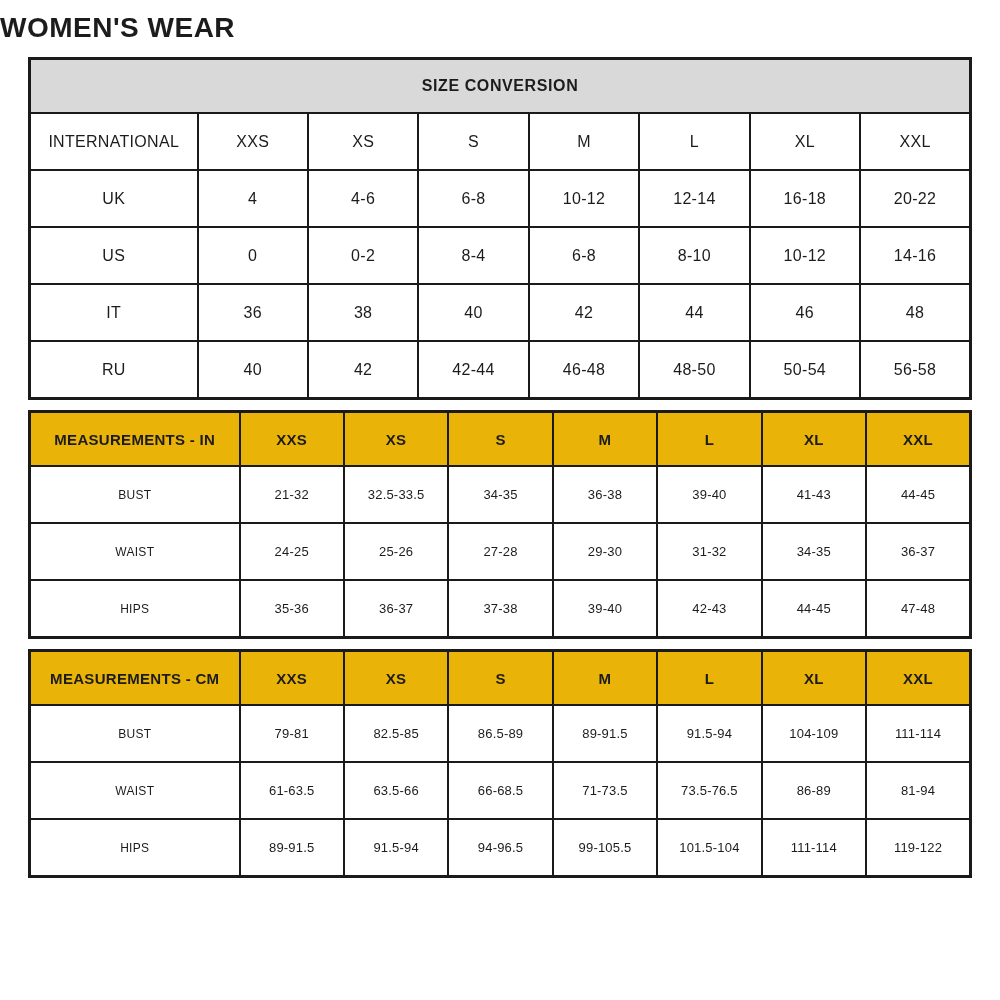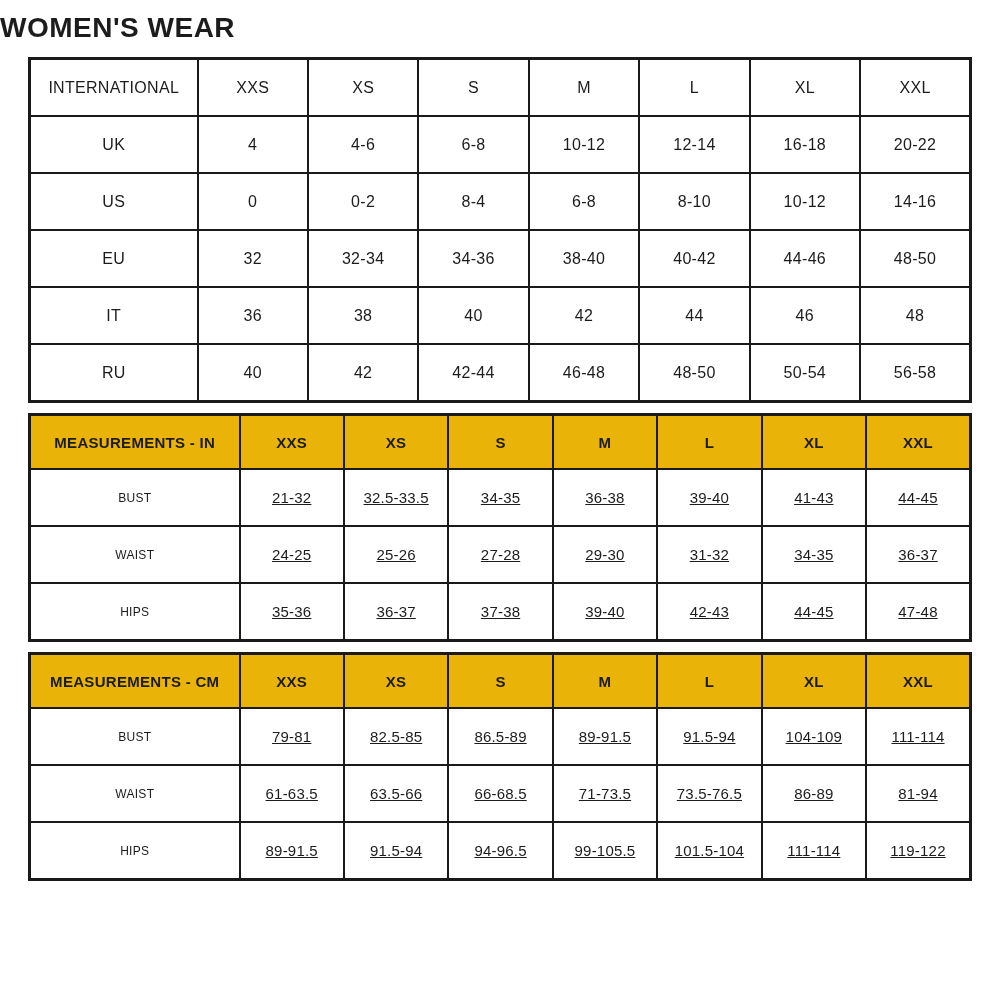--- a/index.html
+++ b/index.html
@@ -55,41 +55,44 @@
   
   table.meas col.c-label { width: 210px; }
   table.meas td { height: 53px; }
   table.meas td.head {
     background: #eab308;
     font-weight: 700;
     font-size: 15px;
     height: 50px;
   }
   table.meas td.rowlabel { font-size: 12px; }
-  table.meas td.val { font-size: 15px; letter-spacing: 0.2px; text-decoration: underline; }
+  table.meas td.val { font-size: 13px; letter-spacing: 0.2px; }
 </style>
 </head>
 <body>
 
 <div class="page">
 
   <h1 class="page-title">WOMEN'S WEAR</h1>
 
   <table class="sizechart" id="t-conv">
     <colgroup>
       <col class="c-label">
         <col>
         <col>
         <col>
         <col>
         <col>
         <col>
         <col>
     </colgroup>
     <tbody>
+        <tr>
+      <td class="banner" colspan="8">SIZE CONVERSION</td>
+    </tr>
     <tr>
       <td>INTERNATIONAL</td>
       <td>XXS</td>
       <td>XS</td>
       <td>S</td>
       <td>M</td>
       <td>L</td>
       <td>XL</td>
       <td>XXL</td>
     </tr>
@@ -105,30 +108,20 @@
     </tr>
     <tr>
       <td>US</td>
       <td>0</td>
       <td>0-2</td>
       <td>8-4</td>
       <td>6-8</td>
       <td>8-10</td>
       <td>10-12</td>
       <td>14-16</td>
-    </tr>
-    <tr>
-      <td>EU</td>
-      <td>32</td>
-      <td>32-34</td>
-      <td>34-36</td>
-      <td>38-40</td>
-      <td>40-42</td>
-      <td>44-46</td>
-      <td>48-50</td>
     </tr>
     <tr>
       <td>IT</td>
       <td>36</td>
       <td>38</td>
       <td>40</td>
       <td>42</td>
       <td>44</td>
       <td>46</td>
       <td>48</td>

